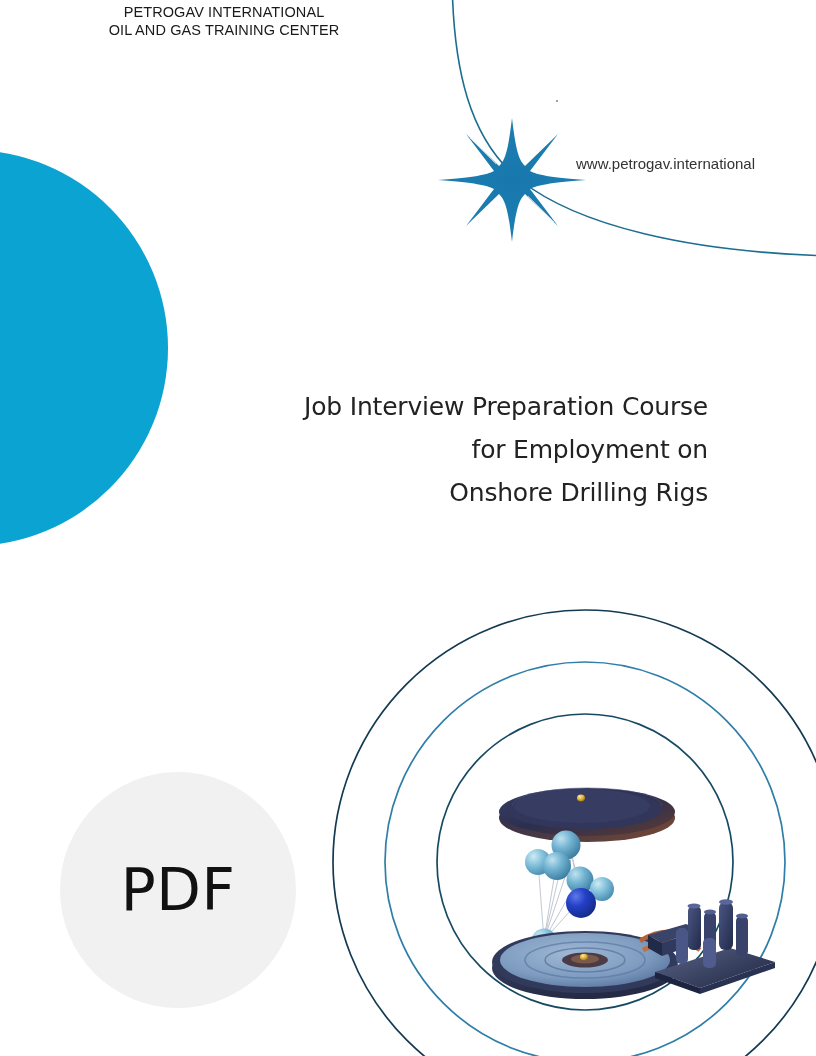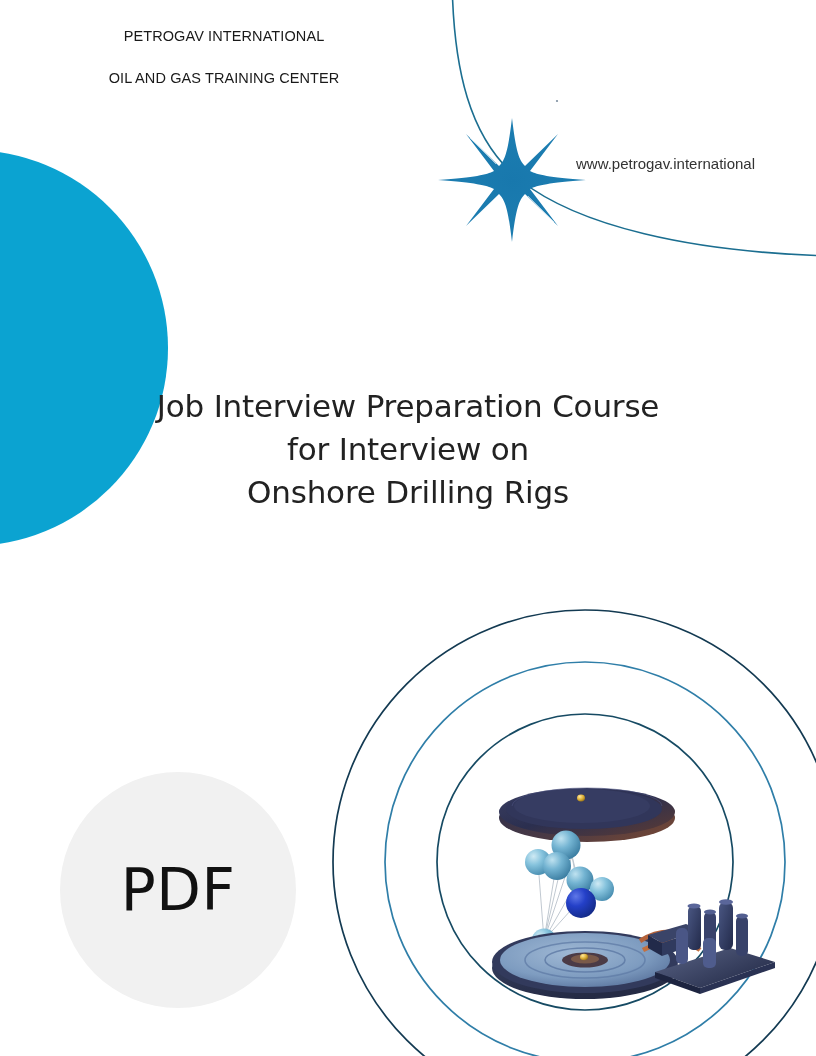--- a/index.html
+++ b/index.html
@@ -35,42 +35,42 @@
     top: 3px;
     width: 448px;
     text-align: center;
     font-family: "Liberation Sans", sans-serif;
     font-size: 14.5px;
     line-height: 18px;
     letter-spacing: 0.1px;
     color: #1a1a1a;
     white-space: nowrap;
   }
-  #org-name .line { display: block; margin-top: 24px; }
+  #org-name .line { display: block; }
 
   
   #website-url {
     position: absolute;
     left: 576px;
     top: 155px;
     font-family: Liberation Sans, sans-serif;
     font-size: 15px;
     color: #333333;
     white-space: nowrap;
   }
 
   
   #course-title {
     position: absolute;
     left: 108px;
     top: 385px;
     width: 600px;
-    text-align: center;
+    text-align: right;
     font-family: "DejaVu Sans", sans-serif;
-    font-size: 31px;
+    font-size: 25px;
     line-height: 43px;
     font-weight: 400;
     color: #222222;
     letter-spacing: -0.2px;
   }
   #course-title .line { display: block; white-space: nowrap; }
 
   
   #pdf-badge {
     position: absolute;
@@ -283,20 +283,20 @@
 
   <div id="org-name">
     <span class="line">PETROGAV INTERNATIONAL</span>
     <span class="line">OIL AND GAS TRAINING CENTER</span>
   </div>
 
   <div id="website-url">www.petrogav.international</div>
 
   <div id="course-title">
     <span class="line">Job Interview Preparation Course</span>
-    <span class="line">for Interview on</span>
+    <span class="line">for Employment on</span>
     <span class="line">Onshore Drilling Rigs</span>
   </div>
 
   <div id="pdf-badge"></div>
   <div id="pdf-label">PDF</div>
 
 </div>
 
 </body></html>

